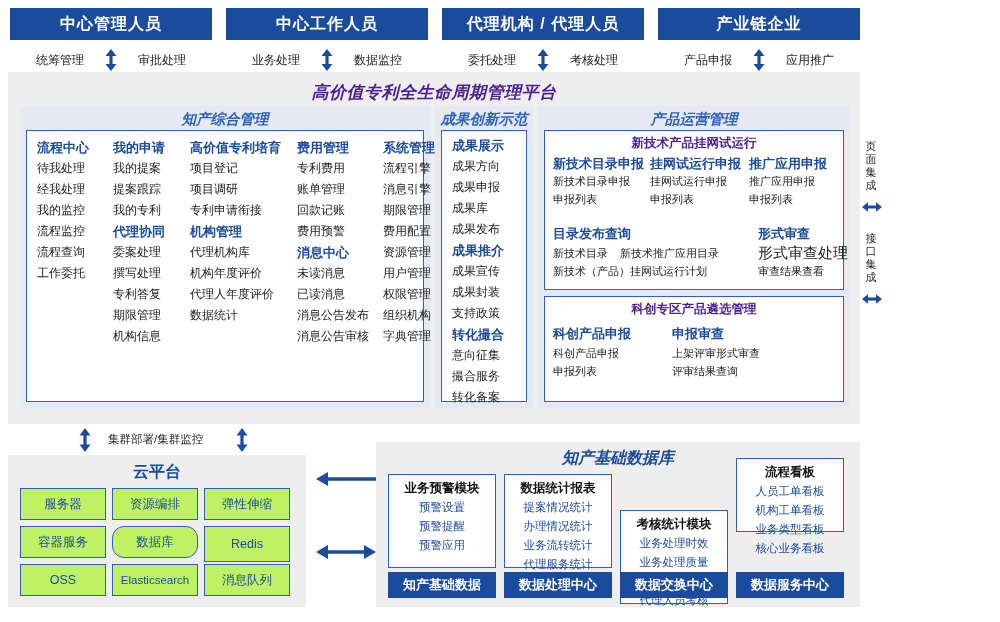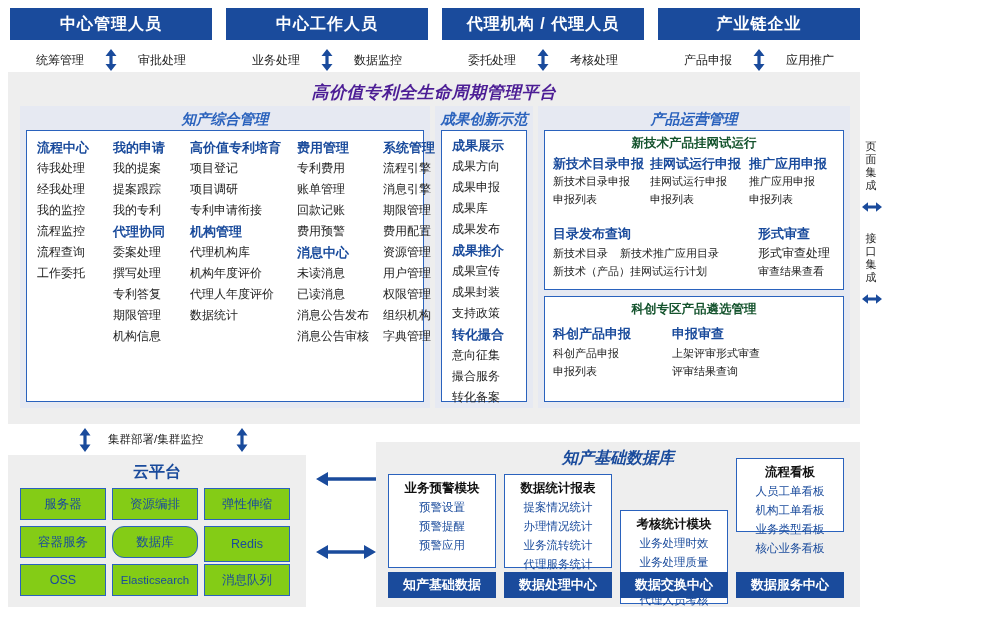--- a/index.html
+++ b/index.html
@@ -48,21 +48,21 @@
   .grp-wrap { background: #e6e9f2; }
 
   .col-head {
     color: #1a4b9c; font-size: 13px; font-weight: bold;
     line-height: 21px; white-space: nowrap;
   }
   .col-item {
     color: #222; font-size: 12px; line-height: 21px; white-space: nowrap;
   }
   .sub-head {
-    text-align: center; color: #14532d; font-size: 12.5px;
+    text-align: center; color: #4c1d95; font-size: 12.5px;
     font-weight: bold; padding: 4px 0 2px;
   }
 
   
   .tp-panel { background: #eeeeee; position: absolute; }
   .tp-title {
     text-align:center; color:#1a4b9c; font-size:16px;
     font-weight:bold; padding-top:10px; letter-spacing:.5px;
   }
   .tp-box {
@@ -75,21 +75,21 @@
     line-height: 13px; text-align:center; word-break: break-all;
   }
 
   
   .cloud-panel { background: #eeeeee; position: absolute; }
   .cloud-title {
     text-align:center; color:#1a4b9c; font-size:16px;
     font-weight:bold; padding-top: 7px;
   }
   .cloud-cell {
-    border: 1.5px solid #2a62bd; background:#84cc16;
+    border: 1.5px solid #2a62bd; background:#bef264;
     color:#1a4b9c; font-size:12.5px;
     display:flex; align-items:center; justify-content:center;
   }
 
   
   .db-panel { background:#eeeeee; position:absolute; }
   .db-title {
     text-align:center; color:#1a4b9c; font-size:16px; font-weight:bold;
     font-style: italic; padding-top:6px;
   }
@@ -287,21 +287,21 @@
         <div class="abs" style="left:8px;top:92px;width:196px;">
           <div class="col-head">目录发布查询</div>
           <div style="display:flex;gap:12px;">
             <span class="col-item" style="font-size:11px;line-height:18px;">新技术目录</span>
             <span class="col-item" style="font-size:11px;line-height:18px;">新技术推广应用目录</span>
           </div>
           <div class="col-item" style="font-size:11px;line-height:18px;">新技术（产品）挂网试运行计划</div>
         </div>
         <div class="abs" style="left:213px;top:92px;width:86px;">
           <div class="col-head">形式审查</div>
-          <div class="col-item" style="font-size:12px;line-height:18px;">形式审查处理</div>
+          <div class="col-item" style="font-size:15px;line-height:18px;">形式审查处理</div>
           <div class="col-item" style="font-size:11px;line-height:18px;">审查结果查看</div>
         </div>
       </div>
 
       <div class="grp-box abs" style="left:6px;top:190px;width:300px;height:106px;">
         <div class="sub-head">科创专区产品遴选管理</div>
         <div class="abs" style="left:8px;top:26px;width:100px;">
           <div class="col-head">科创产品申报</div>
           <div class="col-item" style="font-size:11px;line-height:18px;">科创产品申报</div>
           <div class="col-item" style="font-size:11px;line-height:18px;">申报列表</div>

